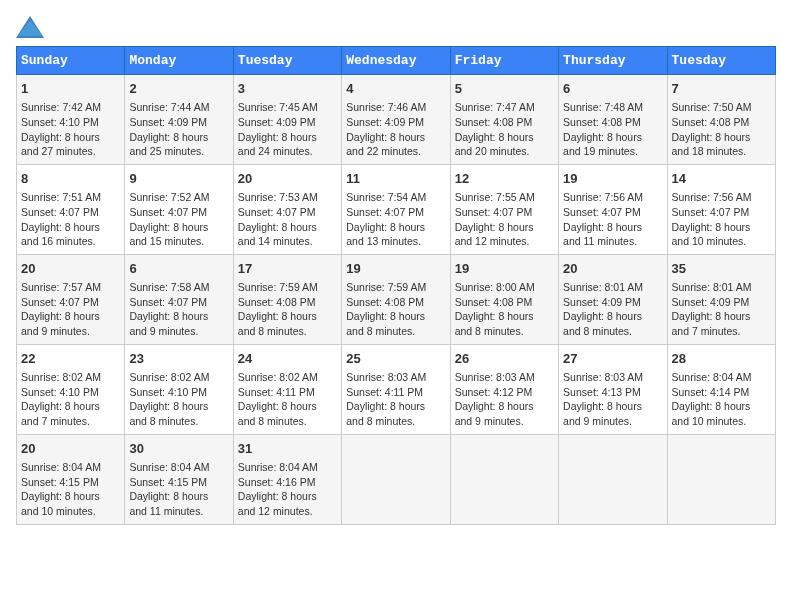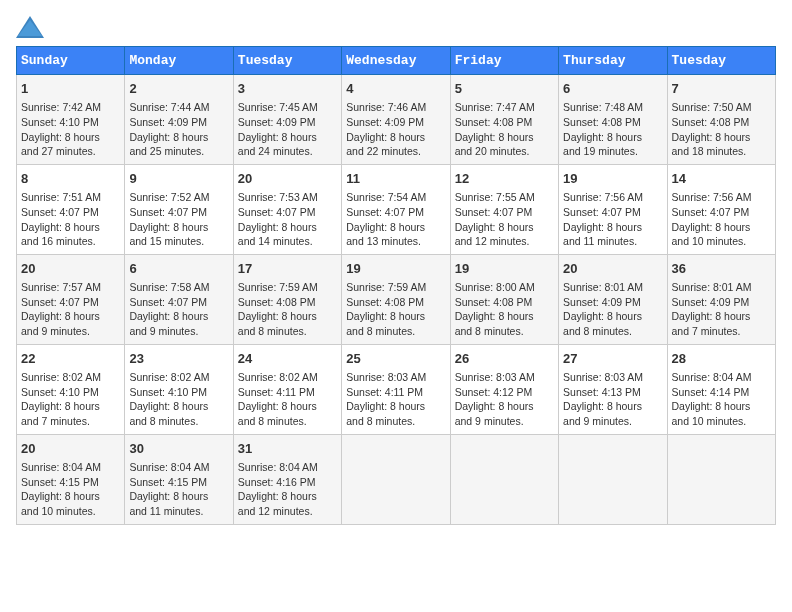--- a/index.html
+++ b/index.html
@@ -140,21 +140,21 @@
         <td><span class="day-num">19</span>Sunrise: 7:56 AM<br>Sunset: 4:07 PM<br>Daylight: 8 hours<br>and 11 minutes.<br></td>
         <td><span class="day-num">14</span>Sunrise: 7:56 AM<br>Sunset: 4:07 PM<br>Daylight: 8 hours<br>and 10 minutes.<br></td>
       </tr>
       <tr>
         <td><span class="day-num">20</span>Sunrise: 7:57 AM<br>Sunset: 4:07 PM<br>Daylight: 8 hours<br>and 9 minutes.<br></td>
         <td><span class="day-num">6</span>Sunrise: 7:58 AM<br>Sunset: 4:07 PM<br>Daylight: 8 hours<br>and 9 minutes.<br></td>
         <td><span class="day-num">17</span>Sunrise: 7:59 AM<br>Sunset: 4:08 PM<br>Daylight: 8 hours<br>and 8 minutes.<br></td>
         <td><span class="day-num">19</span>Sunrise: 7:59 AM<br>Sunset: 4:08 PM<br>Daylight: 8 hours<br>and 8 minutes.<br></td>
         <td><span class="day-num">19</span>Sunrise: 8:00 AM<br>Sunset: 4:08 PM<br>Daylight: 8 hours<br>and 8 minutes.<br></td>
         <td><span class="day-num">20</span>Sunrise: 8:01 AM<br>Sunset: 4:09 PM<br>Daylight: 8 hours<br>and 8 minutes.<br></td>
-        <td><span class="day-num">36</span>Sunrise: 8:01 AM<br>Sunset: 4:09 PM<br>Daylight: 8 hours<br>and 7 minutes.<br></td>
+        <td><span class="day-num">35</span>Sunrise: 8:01 AM<br>Sunset: 4:09 PM<br>Daylight: 8 hours<br>and 7 minutes.<br></td>
       </tr>
       <tr>
         <td><span class="day-num">22</span>Sunrise: 8:02 AM<br>Sunset: 4:10 PM<br>Daylight: 8 hours<br>and 7 minutes.<br></td>
         <td><span class="day-num">23</span>Sunrise: 8:02 AM<br>Sunset: 4:10 PM<br>Daylight: 8 hours<br>and 8 minutes.<br></td>
         <td><span class="day-num">24</span>Sunrise: 8:02 AM<br>Sunset: 4:11 PM<br>Daylight: 8 hours<br>and 8 minutes.<br></td>
         <td><span class="day-num">25</span>Sunrise: 8:03 AM<br>Sunset: 4:11 PM<br>Daylight: 8 hours<br>and 8 minutes.<br></td>
         <td><span class="day-num">26</span>Sunrise: 8:03 AM<br>Sunset: 4:12 PM<br>Daylight: 8 hours<br>and 9 minutes.<br></td>
         <td><span class="day-num">27</span>Sunrise: 8:03 AM<br>Sunset: 4:13 PM<br>Daylight: 8 hours<br>and 9 minutes.<br></td>
         <td><span class="day-num">28</span>Sunrise: 8:04 AM<br>Sunset: 4:14 PM<br>Daylight: 8 hours<br>and 10 minutes.<br></td>
       </tr>

